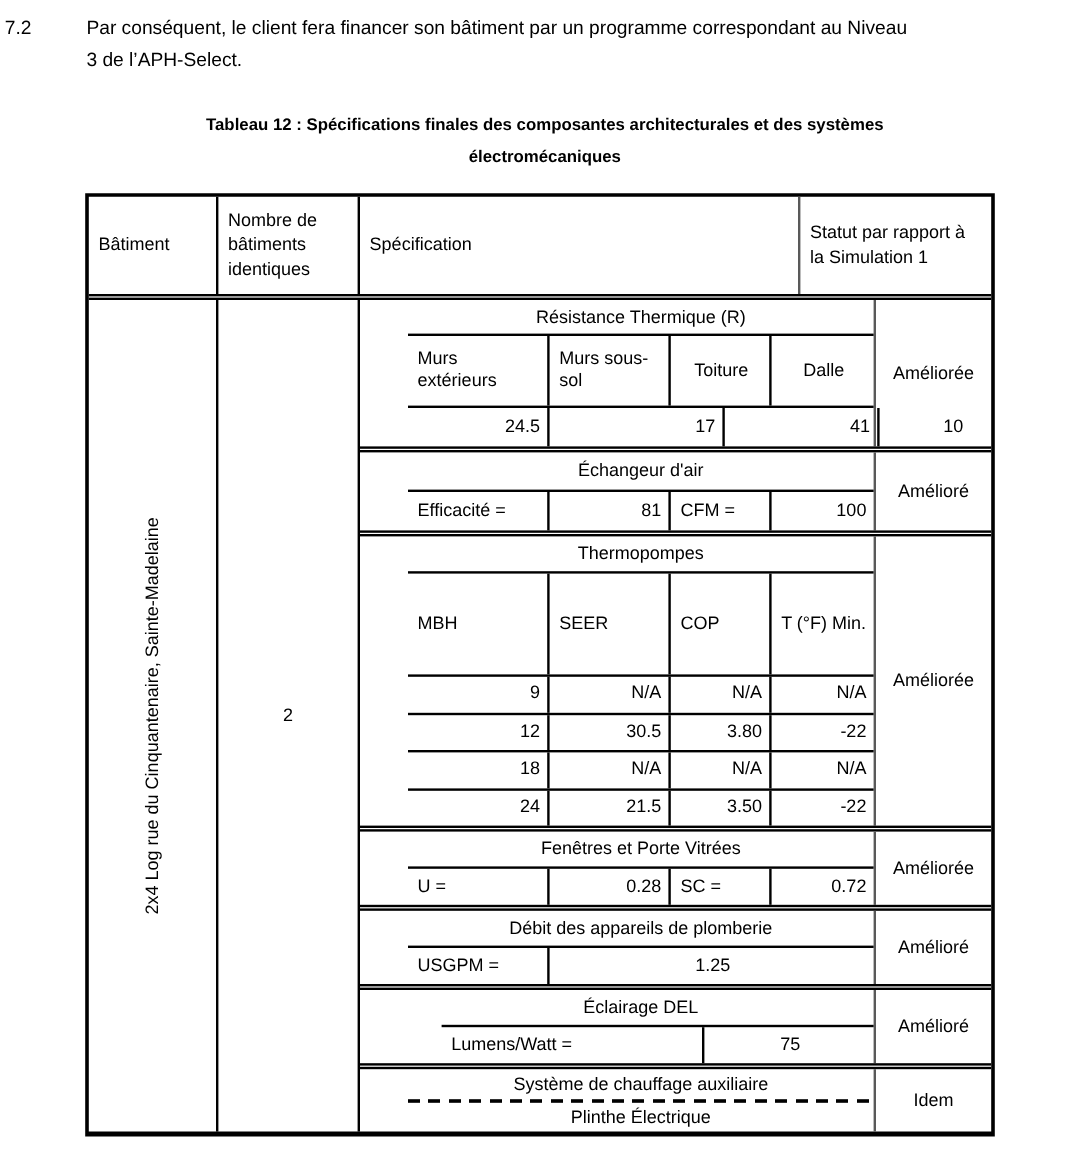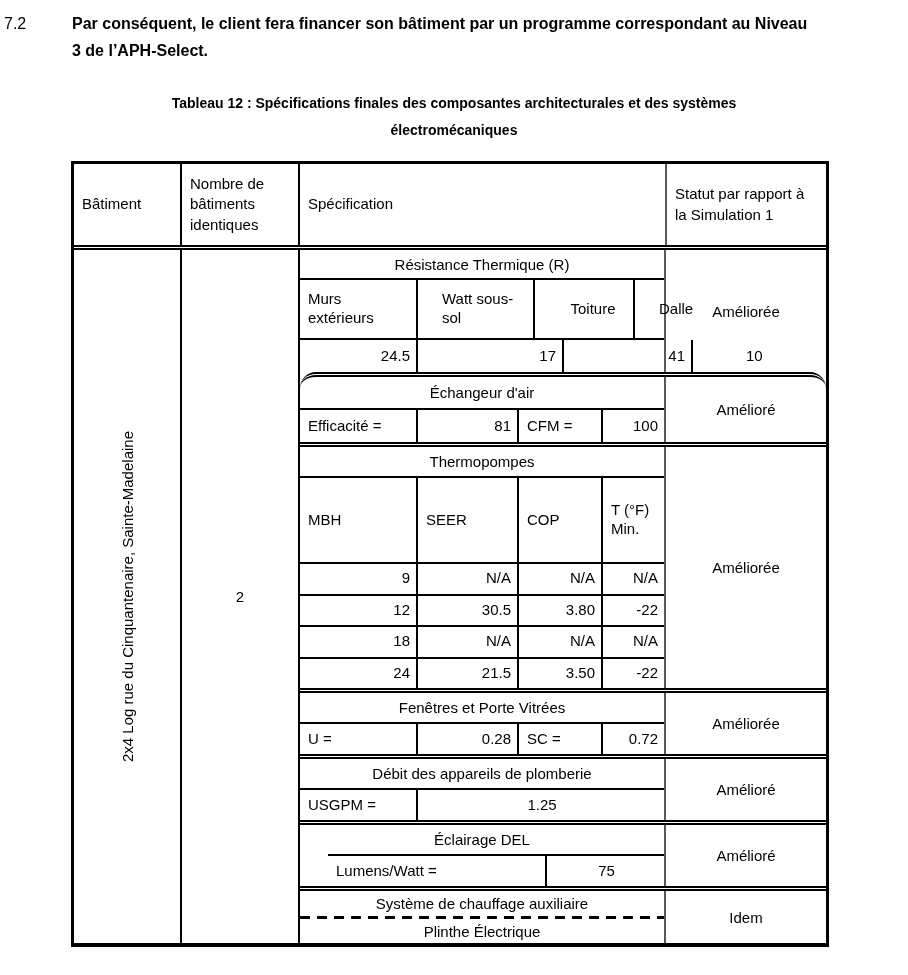--- a/index.html
+++ b/index.html
@@ -6,21 +6,21 @@
   html, body { background: #fff; }
   body {
     width: 908px; height: 975px;
     font-family: "Liberation Sans", sans-serif;
     color: #000;
     overflow: hidden;
   }
   
   .para { display: flex; padding-top: 10px; font-size: 16px; line-height: 27px; }
   .para-num { width: 72px; padding-left: 4px; flex: none; }
-  .para-text .pline { white-space: nowrap; font-weight: bold; }
+  .para-text .pline { white-space: nowrap; }
   
   .title-block { margin-top: 26px; text-align: center; font-weight: 700; font-size: 14px; line-height: 27px; }
   
   .dtable {
     margin: 17px 0 0 71px;
     width: 758px;
     border: 3px solid #000;
     border-bottom-width: 4px;
     font-size: 15px;
   }
@@ -38,36 +38,36 @@
 
   .tbody { display: flex; height: 693px; }
   .bcol1 { width: 108px; flex: none; border-right: 2px solid #000;
            display: flex; align-items: center; justify-content: center; }
   .vtext { writing-mode: vertical-rl; transform: rotate(180deg); white-space: nowrap; font-size: 15px; }
   .bcol2 { width: 118px; flex: none; border-right: 2px solid #000;
            display: flex; align-items: center; justify-content: center; }
   .sections { flex: 1; display: flex; flex-direction: column; }
   .section { display: flex; }
   .section + .section { border-top: 5px double #000; }
-  .spec { width: 366px; flex: none; border-right: 2px solid #595959; }
+  .spec { width: 430px; flex: none; border-right: 2px solid #595959; padding-left: 40px; }
   .status { flex: 1; display: flex; align-items: center; justify-content: center; }
 
   .sec-title { display: flex; align-items: center; justify-content: center; text-align: center; }
   .row { display: grid; grid-template-columns: 118px 101px 84px 1fr; border-top: 2px solid #000; }
   .row > div { border-right: 2px solid #000; display: flex; align-items: center;
                padding: 1px 6px 1px 8px; line-height: 1.25; }
   .row > div:last-child { border-right: none; }
   .row.g2a { grid-template-columns: 118px 1fr; }
   .row.g2b { grid-template-columns: 219px 1fr; margin-left: 28px; }
   .num { justify-content: flex-end; padding-right: 9px; }
   .ctr { justify-content: center; padding-left: 0; padding-right: 0; }
 
   
-  .s1 { height: 122px; } .s1 .sec-title { height: 28px; } .s1 .r-labels { height: 60px; gap: 16px; } .s1 .r-vals { height: 34px; gap: 45px; }
-  .s2 { height: 70px; border-radius: 16px; }  .s2 .sec-title { height: 31px; } .s2 .r1 { height: 34px; }
+  .s1 { height: 122px; } .s1 .sec-title { height: 28px; } .s1 .r-labels { height: 60px; } .s1 .r-vals { height: 34px; gap: 45px; }
+  .s2 { height: 70px; }  .s2 .sec-title { height: 31px; } .s2 .r1 { height: 34px; }
   .s3 { height: 246px; } .s3 .sec-title { height: 29px; } .s3 .r-head { height: 86px; } .s3 .r-v { height: 31.5px; }
   .s4 { height: 66px; }  .s4 .sec-title { height: 29px; } .s4 .r1 { height: 32px; }
   .s5 { height: 66px; }  .s5 .sec-title { height: 29px; } .s5 .r1 { height: 32px; }
   .s6 { height: 66px; }  .s6 .sec-title { height: 29px; } .s6 .r1 { height: 32px; }
   .s7 { height: 57px; }  .s7 .sec-title { height: 25px; }
   .s7 .dash { height: 3px; width: 100%;
               background: repeating-linear-gradient(90deg, #000 0 10px, transparent 10px 17px); }
   .s7 .sub { height: 24px; display: flex; align-items: center; justify-content: center; text-align: center; }
 </style>
 </head>
@@ -107,21 +107,21 @@
         <div>2</div>
       </div>
 
       <div class="sections">
 
         <div class="section s1">
           <div class="spec">
             <div class="sec-title">Résistance Thermique (R)</div>
             <div class="row r-labels">
               <div>Murs extérieurs</div>
-              <div>Watt sous-sol</div>
+              <div>Murs sous-sol</div>
               <div class="ctr">Toiture</div>
               <div class="ctr">Dalle</div>
             </div>
             <div class="row r-vals">
               <div class="num">24.5</div>
               <div class="num">17</div>
               <div class="num">41</div>
               <div class="num">10</div>
             </div>
           </div>

